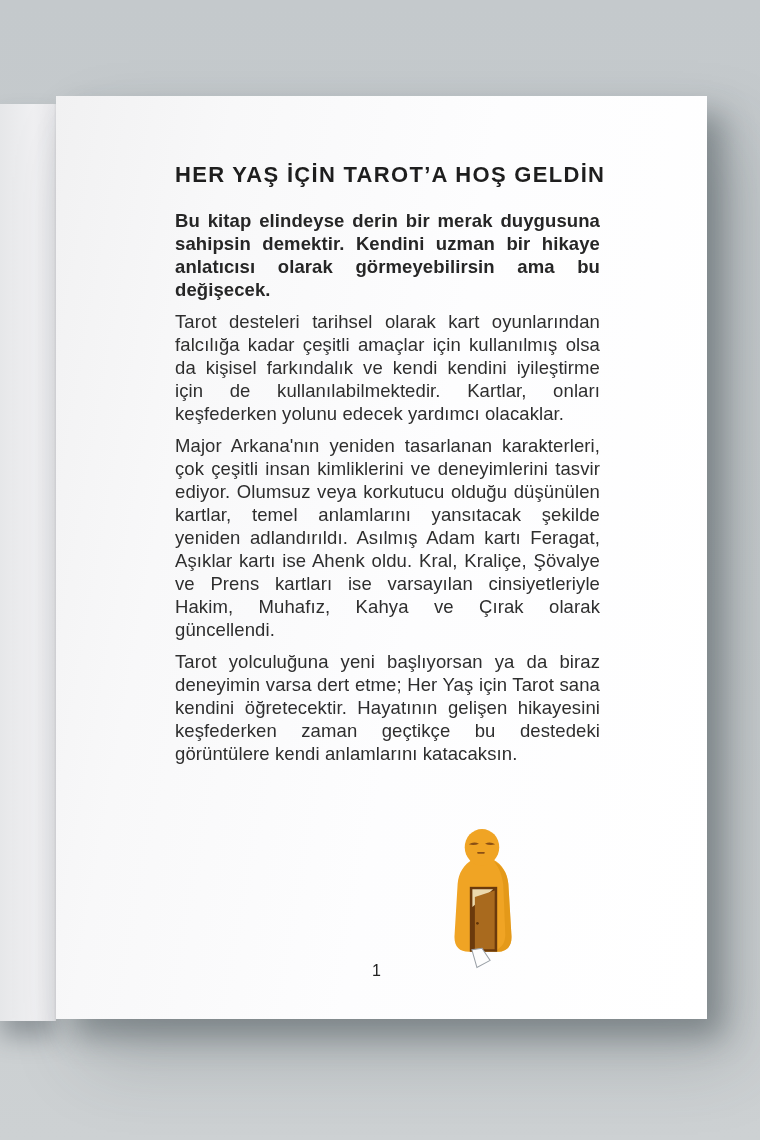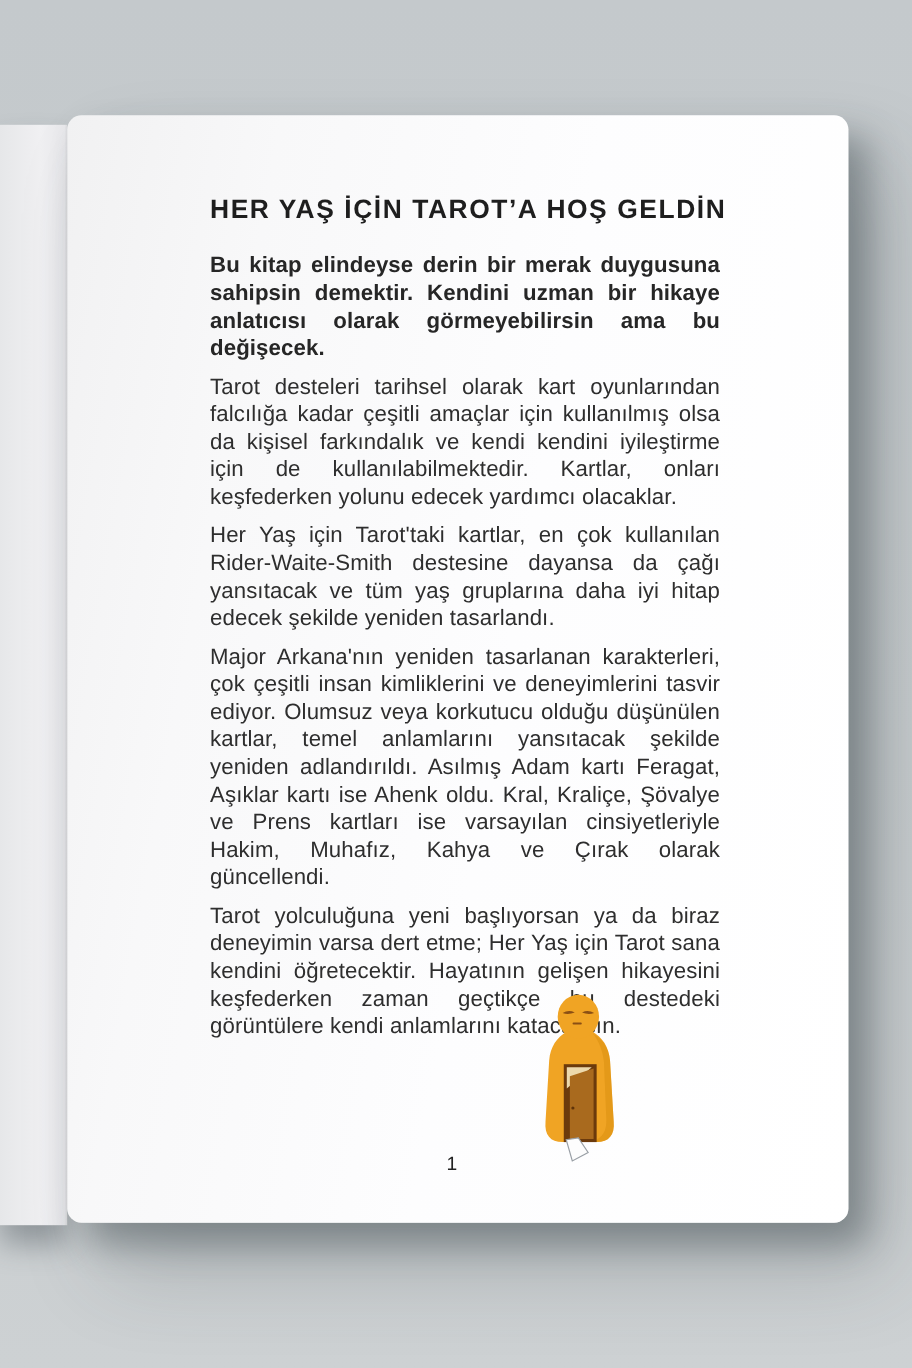--- a/index.html
+++ b/index.html
@@ -20,21 +20,20 @@
   .scene{position:absolute; inset:0;}
   .left-page{
     position:absolute; left:0; top:104px; width:56px; height:917px;
     background:linear-gradient(90deg,#e6e7e9 0%, #f0f0f2 60%, #e9e9ec 96%, #dcdcdf 100%);
     box-shadow:0 16px 24px rgba(58,68,75,.4);
   }
   .page{
     position:absolute; left:56px; top:96px; width:651px; height:923px;
     background:linear-gradient(100deg,#f1f1f2 0%, #f8f8f9 22%, #fdfdfe 55%, #ffffff 100%);
     box-shadow:16px 18px 28px rgba(58,68,75,.42), 32px 40px 70px rgba(58,68,75,.22);
-    border-radius:12px;
   }
   .text-block{
     position:absolute; left:119px; top:67px; width:425px;
     color:var(--text_color);
   }
   .page-title{
     font-size:22px; line-height:24px; font-weight:bold; letter-spacing:1.3px;
     text-align:center; color:#1e1e1e; margin-bottom:22px; white-space:nowrap;
   }
   .body-copy p{
@@ -67,21 +66,20 @@
 
   <div class="left-page"></div>
 
   <div class="page">
 
     <div class="text-block">
       <h1 class="page-title">HER YAŞ İÇİN TAROT’A HOŞ GELDİN</h1>
       <div class="body-copy">
         <p class="lead">Bu kitap elindeyse derin bir merak duygusuna sahipsin demektir. Kendini uzman bir hikaye anlatıcısı olarak görmeyebilirsin ama bu değişecek.</p>
         <p>Tarot desteleri tarihsel olarak kart oyunlarından falcılığa kadar çeşitli amaçlar için kullanılmış olsa da kişisel farkındalık ve kendi kendini iyileştirme için de kullanılabilmektedir. Kartlar, onları keşfederken yolunu edecek yardımcı olacaklar.</p>
-        <p>Her Yaş için Tarot'taki kartlar, en çok kullanılan Rider-Waite-Smith destesine dayansa da çağı yansıtacak ve tüm yaş gruplarına daha iyi hitap edecek şekilde yeniden tasarlandı.</p>
         <p>Major Arkana'nın yeniden tasarlanan karakterleri, çok çeşitli insan kimliklerini ve deneyimlerini tasvir ediyor. Olumsuz veya korkutucu olduğu düşünülen kartlar, temel anlamlarını yansıtacak şekilde yeniden adlandırıldı. Asılmış Adam kartı Feragat, Aşıklar kartı ise Ahenk oldu. Kral, Kraliçe, Şövalye ve Prens kartları ise varsayılan cinsiyetleriyle Hakim, Muhafız, Kahya ve Çırak olarak güncellendi.</p>
         <p>Tarot yolculuğuna yeni başlıyorsan ya da biraz deneyimin varsa dert etme; Her Yaş için Tarot sana kendini öğretecektir. Hayatının gelişen hikayesini keşfederken zaman geçtikçe bu destedeki görüntülere kendi anlamlarını katacaksın.</p>
       </div>
     </div>
 
     <svg class="illustration" viewBox="0 0 68 140" xmlns="http://www.w3.org/2000/svg" aria-hidden="true">
 
       <path class="fig-body" d="M24,31 C15,36 10,44 9,55 L6,105 C5,116 10,122 20,122 L48,122 C58,122 63,116 62,105 L59,55 C58,44 53,36 44,31 Z"></path>
 
       <path class="fig-shade" d="M59,55 L62,105 C63,116 58,122 48,122 L44,122 C54,118 56,112 56,104 L54,56 C53,47 50,39 45,33 C53,37 58,45 59,55 Z"></path>

